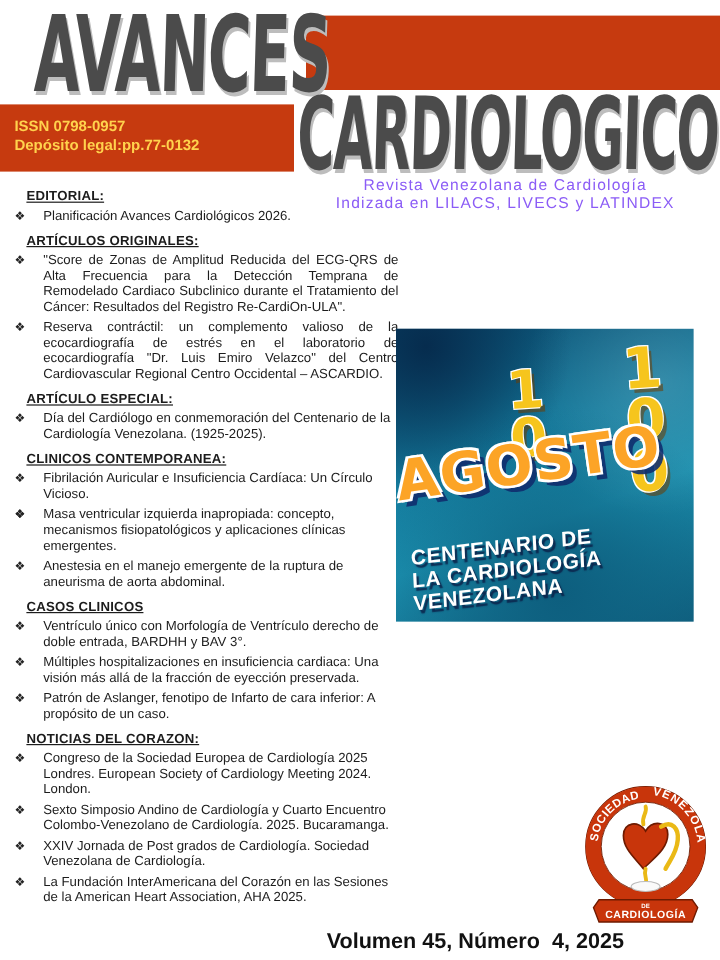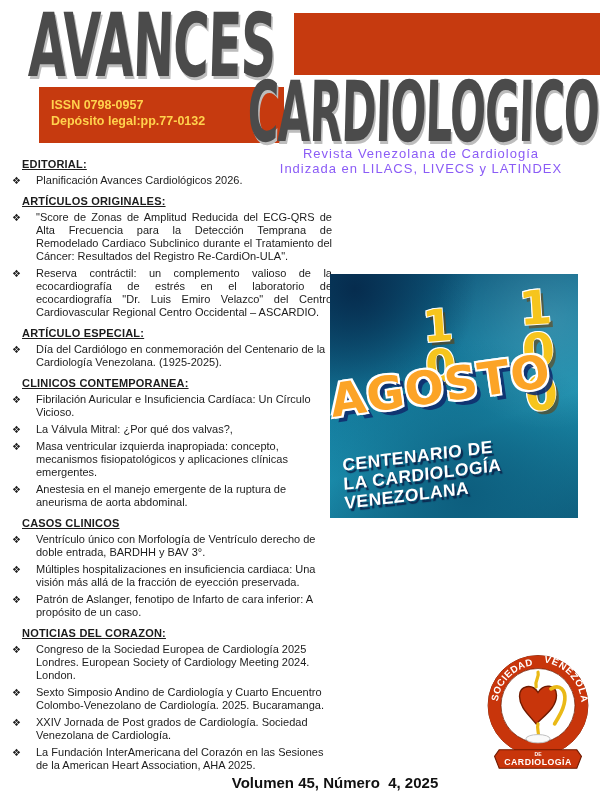--- a/index.html
+++ b/index.html
@@ -4,21 +4,21 @@
 <style>
   html,body{margin:0;padding:0;}
   body{width:600px;height:800px;background:#ffffff;font-family:"Liberation Sans",sans-serif;overflow:hidden;}
   .page{position:relative;width:600px;height:800px;background:#fff;}
 
   
   .title-word{position:absolute;font-family:"DejaVu Sans",sans-serif;font-weight:700;line-height:1;
               color:#4b4b4b;white-space:nowrap;text-shadow:3px 3px 0 #bdbdbd;letter-spacing:-2px;}
   .title-avances{left:30px;top:2px;font-size:88px;transform:scaleX(0.56) skewX(-3deg);transform-origin:left top;}
   .title-cardio{left:249px;top:70px;font-size:84px;transform:scaleX(0.505) skewX(-3deg);transform-origin:left top;}
-  .red-block{position:absolute;background:#c63a0f;margin-left:39px;}
+  .red-block{position:absolute;background:#c63a0f;}
   .red-top-right{left:255px;top:13px;width:345px;height:62px;}
   .red-left{left:0;top:87px;width:245px;height:56px;}
   .issn-box{padding:10px 0 0 12px;color:#ffd24d;font-weight:700;font-size:12.5px;line-height:16px;}
   .subtitle{position:absolute;left:250px;top:146px;width:342px;text-align:center;color:#8b5cf6;
             font-size:13px;line-height:15px;letter-spacing:1px;}
 
   
   .toc{position:absolute;left:10px;top:158px;width:322px;font-size:11px;line-height:13px;color:#1c1c1c;}
   .toc-section{margin-bottom:8px;}
   .toc-heading{margin:0 0 3px 0;font-size:11px;font-weight:700;text-decoration:underline;letter-spacing:0.2px;padding-left:12px;}
@@ -43,22 +43,22 @@
   .digits-mid{left:94px;top:32px;width:30px;font-size:44px;}
   .digits-right{left:192px;top:12px;width:32px;font-size:47px;}
   .poster-caption{position:absolute;left:12px;top:182px;transform:rotate(-7deg) skewX(-4deg);
     transform-origin:left top;color:#fff;font-weight:800;font-size:17.5px;line-height:19px;
     letter-spacing:0.5px;text-shadow:2px 3px 1px rgba(10,30,70,0.85);white-space:nowrap;}
 
   
   .logo{position:absolute;left:477px;top:646px;}
 
   
-  .footer{position:absolute;left:150px;top:774px;width:370px;text-align:center;
-    font-weight:700;font-size:15px;color:#111;white-space:pre;}
+  .footer{position:absolute;left:150px;top:774px;width:370px;text-align:right;
+    font-weight:700;font-size:18px;color:#111;white-space:pre;}
 </style>
 </head>
 <body>
 
 <div class="page">
 
   <div class="red-block red-top-right"></div>
   <div class="title-word title-avances">AVANCES</div>
 
   <div class="red-block red-left">
@@ -105,21 +105,20 @@
     </div>
 
     <div class="toc-section">
       <h4 class="toc-heading">CLINICOS CONTEMPORANEA:</h4>
       <div class="toc-item">
         <span class="bullet">❖</span>
         <span class="itxt">Fibrilación Auricular e Insuficiencia Cardíaca: Un Círculo Vicioso.</span>
       </div>
       <div class="toc-item">
         <span class="bullet">❖</span>
-        <span class="itxt">La Válvula Mitral: ¿Por qué dos valvas?,</span>
       </div>
       <div class="toc-item">
         <span class="bullet">❖</span>
         <span class="itxt">Masa ventricular izquierda inapropiada: concepto, mecanismos fisiopatológicos y aplicaciones clínicas emergentes.</span>
       </div>
       <div class="toc-item">
         <span class="bullet">❖</span>
         <span class="itxt">Anestesia en el manejo emergente de la ruptura de aneurisma de aorta abdominal.</span>
       </div>
     </div>

